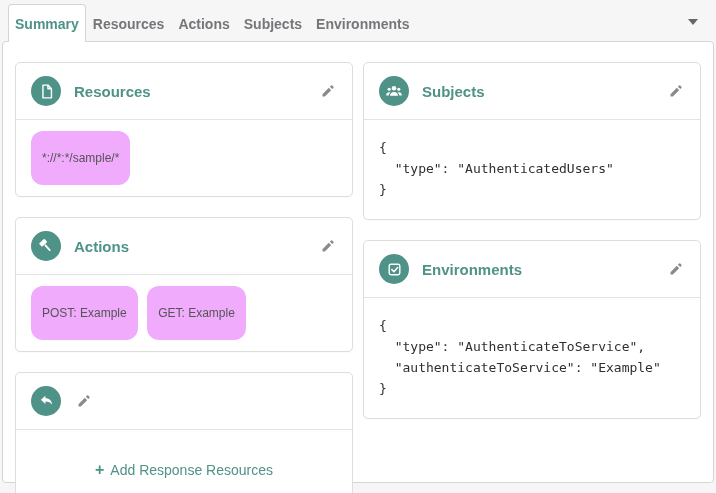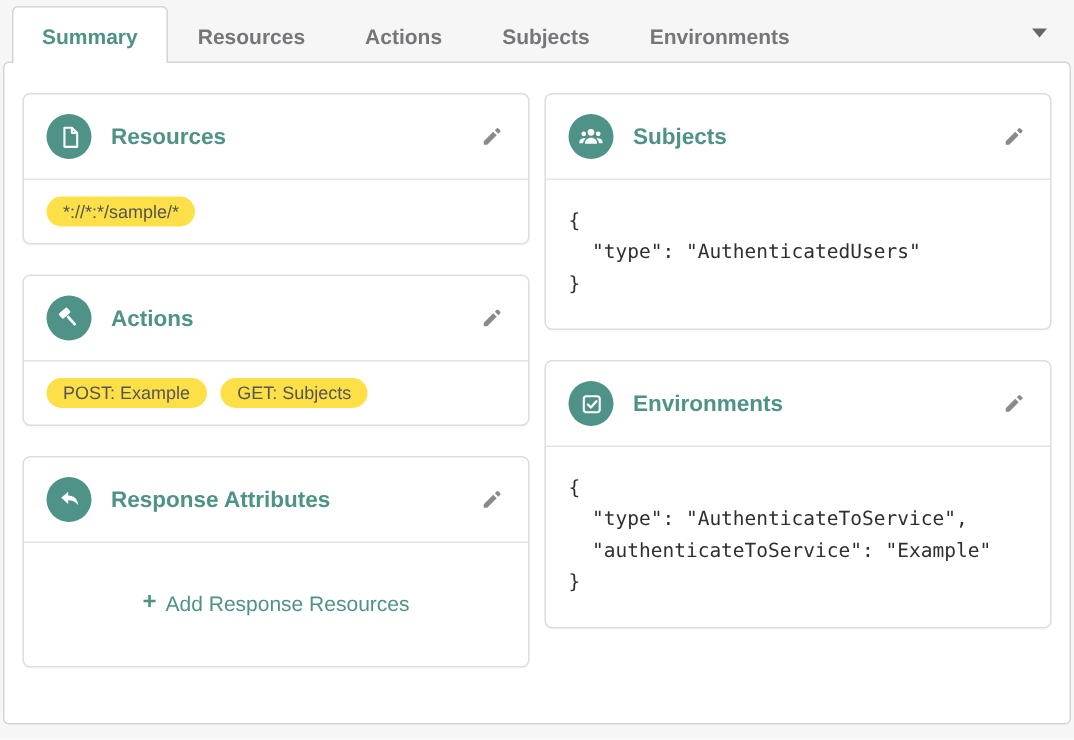--- a/index.html
+++ b/index.html
@@ -11,21 +11,21 @@
   }
 
   
   .tab-bar{
     display:flex; align-items:flex-end;
     padding:4px 16px 0 8px;
     position:relative; z-index:2;
   }
   .tab{
     font-size:14px; font-weight:bold; color:#76767a;
-    padding:11px 19px 10px;
+    padding:11px 6px 10px;
     border:1px solid transparent; border-bottom:none;
     margin-bottom:-1px; cursor:pointer; white-space:nowrap;
   }
   .tab.active{
     color:#4f9287; background:#fff;
     border-color:#d5d5d6; border-radius:4px 4px 0 0;
   }
   .tab-caret-btn{
     margin-left:auto; margin-bottom:14px;
     cursor:pointer; padding:2px;
@@ -61,22 +61,22 @@
     display:flex; align-items:center; justify-content:center;
   }
   .icon-circle svg{ display:block; }
   .card-title{
     color:#4f9287; font-size:15px; font-weight:bold; flex:1;
   }
   .edit-btn{ cursor:pointer; color:#8a8a8a; display:flex; padding:2px; }
 
   .card-body{ padding:11px 15px; }
   .pill{
-    display:inline-block; background:#fde047; color:#555;
-    font-size:12px; padding:3px 11px; border-radius:12px;
+    display:inline-block; background:#f0abfc; color:#555;
+    font-size:12px; padding:20px 11px; border-radius:12px;
     margin-right:5px; white-space:nowrap;
   }
   .json-block{
     font-family:"DejaVu Sans Mono","Liberation Mono",monospace;
     font-size:13px; line-height:21px; color:#2f2f2f;
     white-space:pre; padding:3px 0 4px;
   }
   .card-body.json-body{ padding:14px 15px 15px; }
 
   .add-body{ padding:31px 15px 33px; text-align:center; }
@@ -137,32 +137,31 @@
           </span>
           <span class="card-title">Actions</span>
           <span class="edit-btn">
             <svg width="15" height="15" viewBox="0 0 24 24" fill="#8a8a8a">
               <path d="M14.06 6.19l3.75 3.75L7.75 20H4v-3.75L14.06 6.19zM17.66 2.58a1.4 1.4 0 012 0l1.76 1.76a1.4 1.4 0 010 2l-1.83 1.83-3.76-3.76 1.83-1.83z"></path>
             </svg>
           </span>
         </div>
         <div class="card-body">
           <span class="pill">POST: Example</span>
-          <span class="pill">GET: Subjects</span>
+          <span class="pill">GET: Example</span>
         </div>
       </div>
 
       <div class="card">
         <div class="card-header">
           <span class="icon-circle">
             <svg width="17" height="17" viewBox="0 0 24 24">
               <path d="M10.5 7.5V4L4 9.7l6.5 5.8v-3.4c4.3 0 7 1.4 9.5 4.6-.7-6-3.9-9.2-9.5-9.2z" fill="#fff"></path>
             </svg>
           </span>
-          <span class="card-title">Response Attributes</span>
           <span class="edit-btn">
             <svg width="15" height="15" viewBox="0 0 24 24" fill="#8a8a8a">
               <path d="M14.06 6.19l3.75 3.75L7.75 20H4v-3.75L14.06 6.19zM17.66 2.58a1.4 1.4 0 012 0l1.76 1.76a1.4 1.4 0 010 2l-1.83 1.83-3.76-3.76 1.83-1.83z"></path>
             </svg>
           </span>
         </div>
         <div class="add-body">
           <a class="add-link">
             <span class="plus">+</span>
             <span>Add Response Resources</span>

